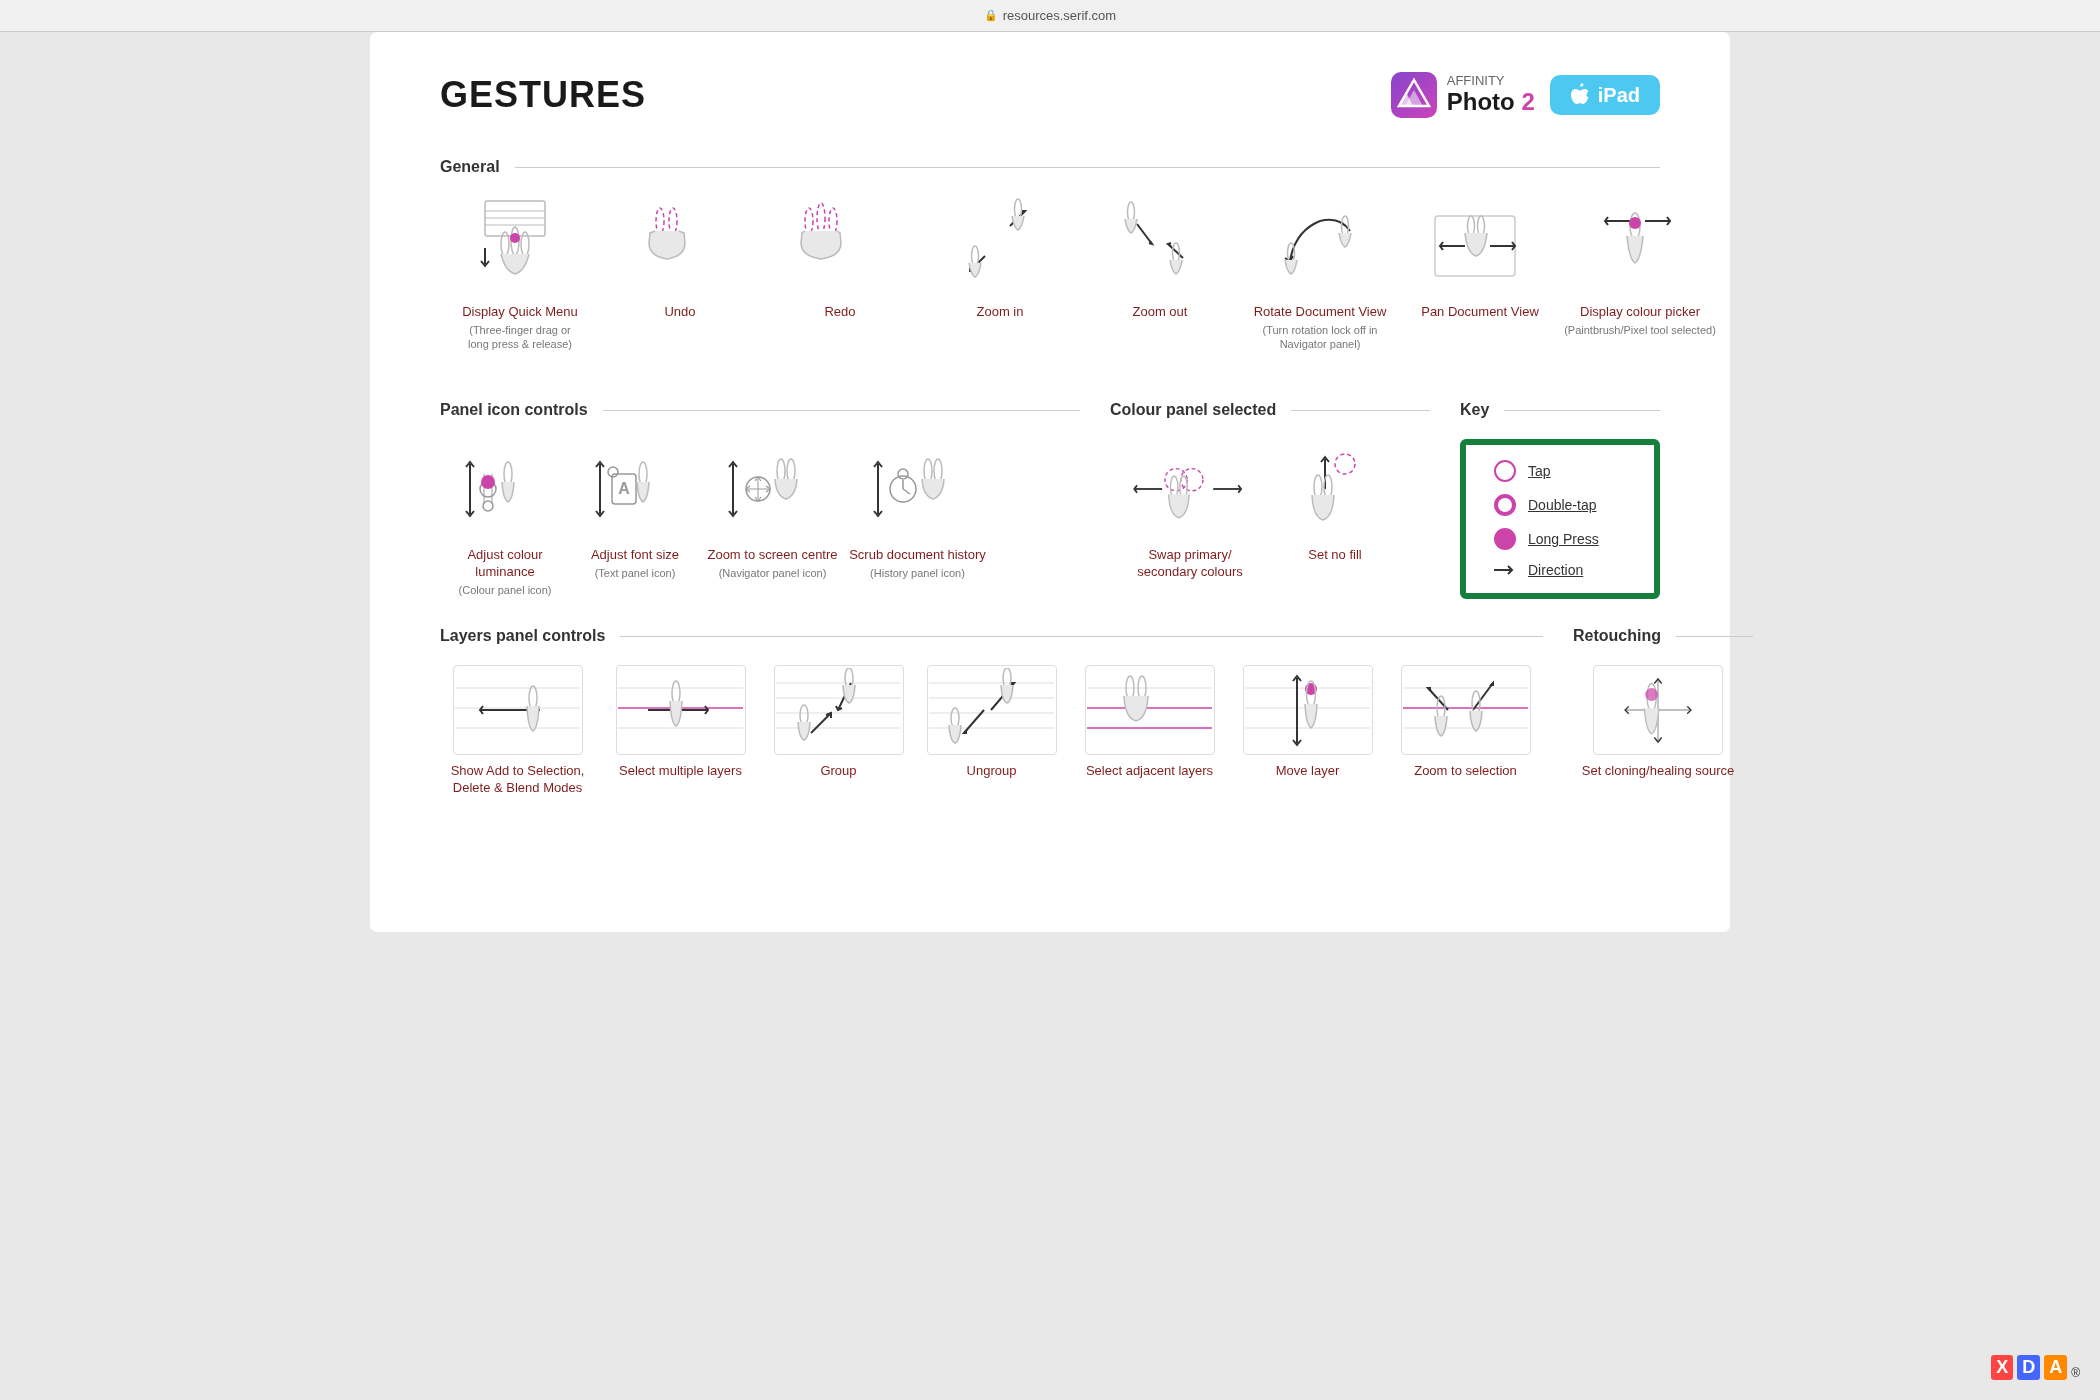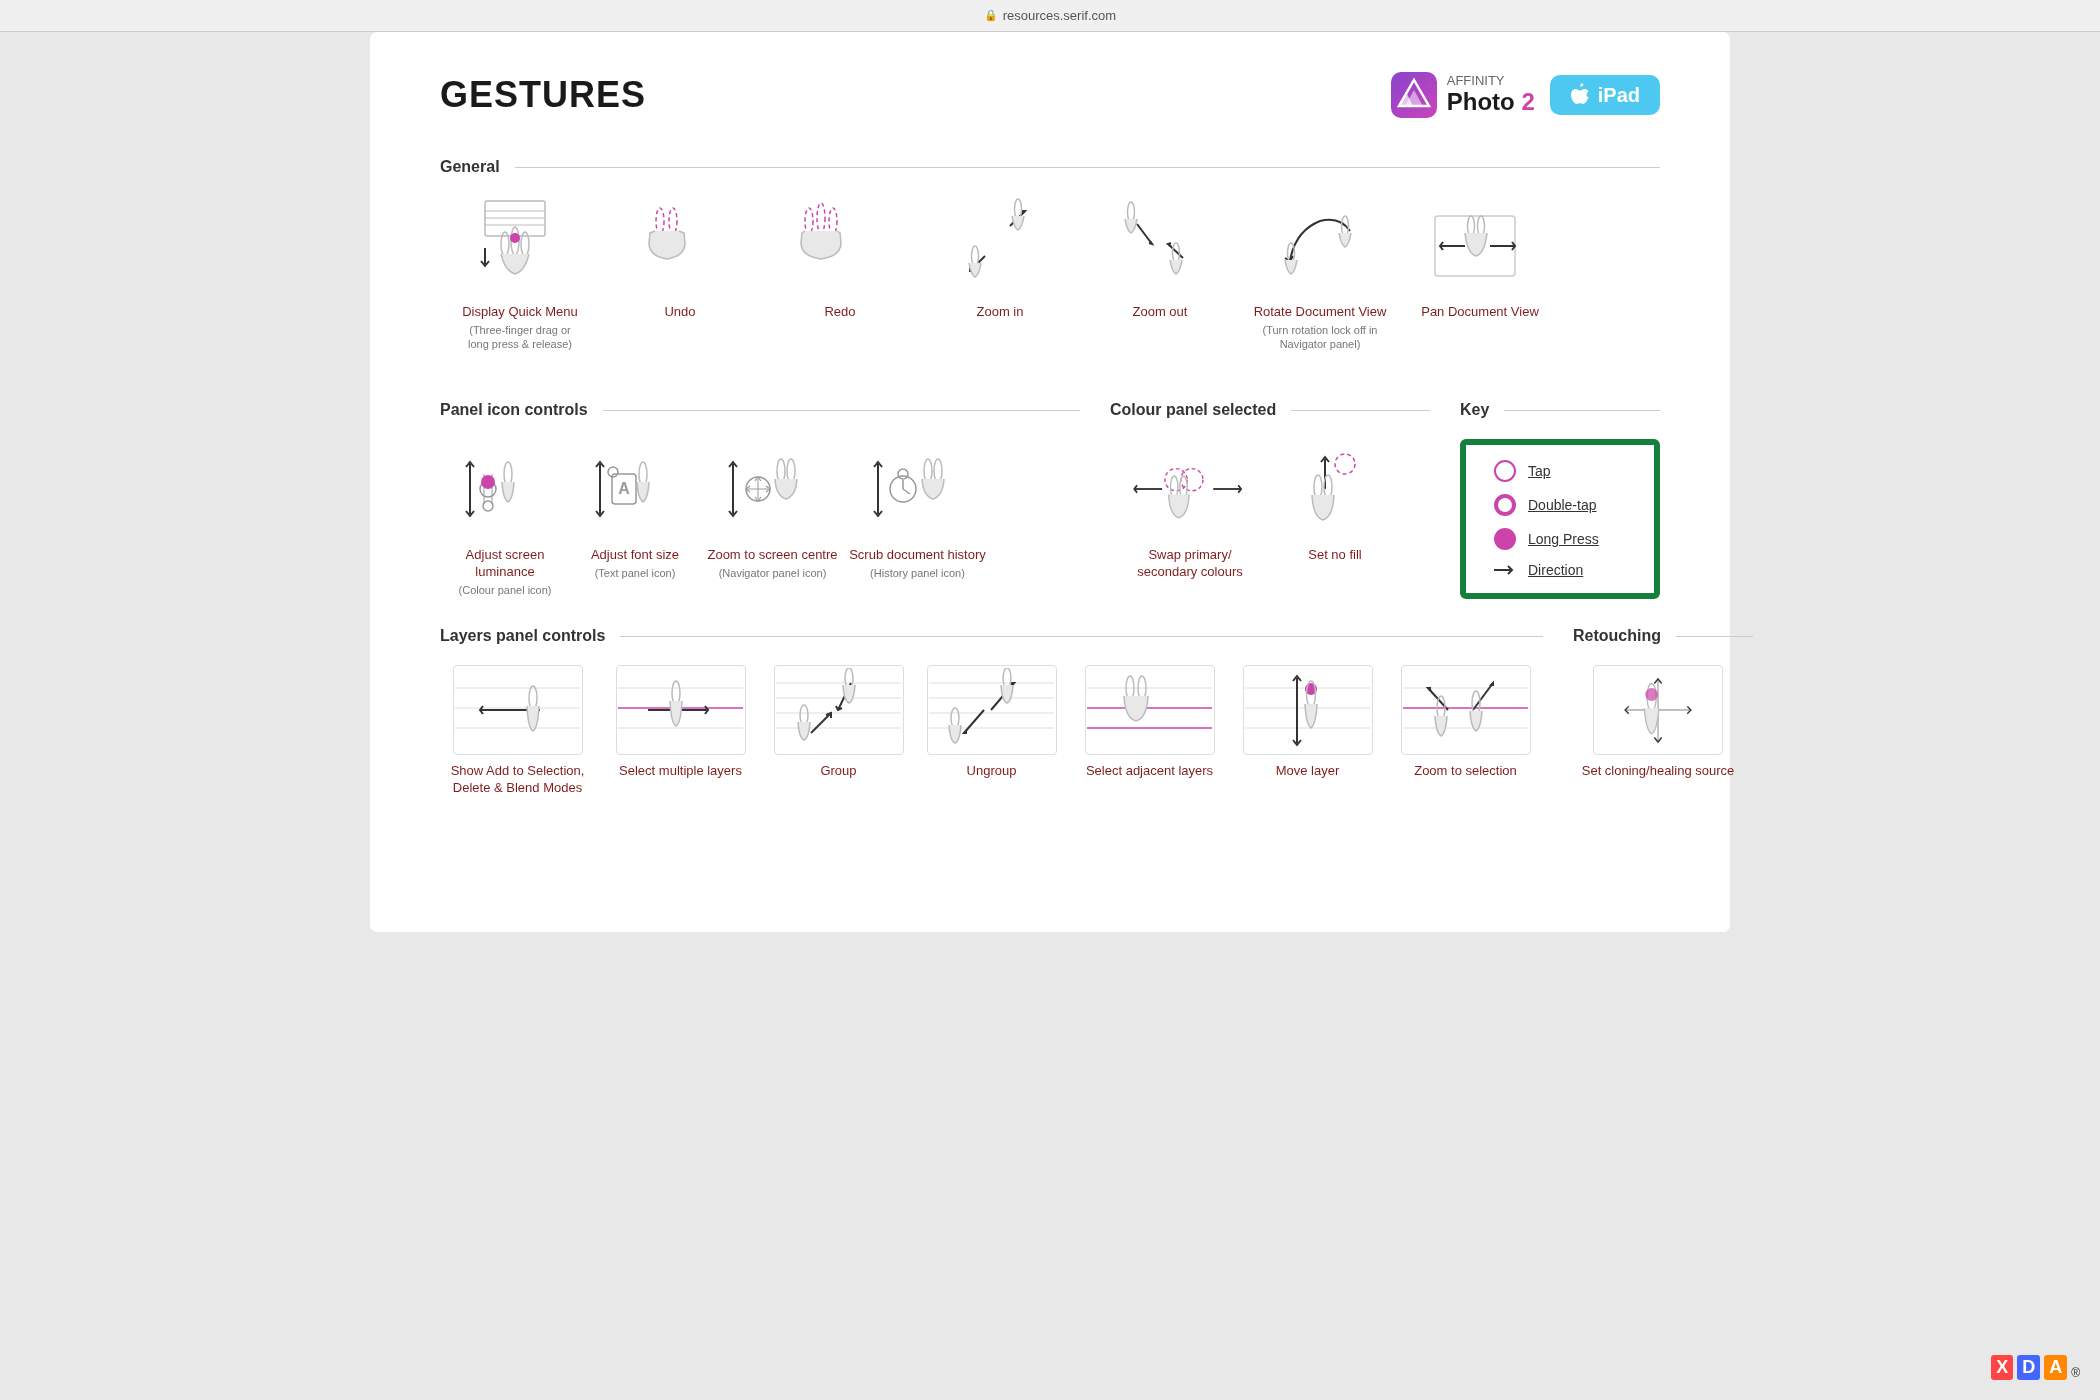--- a/index.html
+++ b/index.html
@@ -401,20 +401,39 @@
             <g transform="translate(48, 25)">
               <ellipse cx="8" cy="5" rx="3.5" ry="10" fill="none" stroke="#bbb" stroke-width="1.5"></ellipse>
               <ellipse cx="18" cy="5" rx="3.5" ry="10" fill="none" stroke="#bbb" stroke-width="1.5"></ellipse>
               <path d="M2,12 Q4,32 13,35 Q22,32 24,12" fill="#e8e8e8" stroke="#bbb" stroke-width="1.5"></path>
             </g>
           </svg>
         </div>
         <div class="gesture-label">Pan Document View</div>
       </div>
 
+      <div class="gesture-item">
+        <div class="gesture-icon">
+          <svg width="130" height="100" viewBox="0 0 130 100">
+
+            <line x1="30" y1="25" x2="55" y2="25" stroke="#333" stroke-width="2"></line>
+            <polyline points="33,21 30,25 33,29" fill="none" stroke="#333" stroke-width="2"></polyline>
+            <line x1="70" y1="25" x2="95" y2="25" stroke="#333" stroke-width="2"></line>
+            <polyline points="92,21 95,25 92,29" fill="none" stroke="#333" stroke-width="2"></polyline>
+
+            <g transform="translate(52, 25)">
+              <ellipse cx="8" cy="5" rx="5" ry="13" fill="none" stroke="#bbb" stroke-width="1.5"></ellipse>
+              <circle cx="8" cy="2" r="6" fill="#cc44aa"></circle>
+              <path d="M0,15 Q2,38 8,42 Q14,38 16,15" fill="#e8e8e8" stroke="#bbb" stroke-width="1.5"></path>
+            </g>
+          </svg>
+        </div>
+        <div class="gesture-label">Display colour picker</div>
+        <div class="gesture-sublabel">(Paintbrush/Pixel tool selected)</div>
+      </div>
 
     </div>
   </div>
 
   <div class="panel-row">
 
     <div class="panel-section">
       <div class="section-header">
         <span class="section-title">Panel icon controls</span>
         <div class="section-line"></div>
@@ -432,21 +451,21 @@
               <line x1="42" y1="30" x2="42" y2="60" stroke="#999" stroke-width="1"></line>
               <circle cx="38" cy="38" r="7" fill="#cc44aa"></circle>
               <g transform="translate(50, 25)">
                 <ellipse cx="8" cy="5" rx="4" ry="12" fill="none" stroke="#bbb" stroke-width="1.5"></ellipse>
                 <path d="M2,13 Q3,30 8,33 Q13,30 14,13" fill="#e8e8e8" stroke="#bbb" stroke-width="1.5"></path>
                 <circle cx="8" cy="5" r="0" fill="none"></circle>
               </g>
               <circle cx="38" cy="62" r="5" fill="none" stroke="#999" stroke-width="1.5"></circle>
             </svg>
           </div>
-          <div class="gesture-label">Adjust screen luminance</div>
+          <div class="gesture-label">Adjust colour luminance</div>
           <div class="gesture-sublabel">(Colour panel icon)</div>
         </div>
 
         <div class="gesture-item" style="width:130px;">
           <div class="gesture-icon">
             <svg width="110" height="90" viewBox="0 0 110 90">
               <line x1="20" y1="20" x2="20" y2="70" stroke="#333" stroke-width="2"></line>
               <polyline points="16,23 20,18 24,23" fill="none" stroke="#333" stroke-width="2"></polyline>
               <polyline points="16,67 20,72 24,67" fill="none" stroke="#333" stroke-width="2"></polyline>
               <rect x="32" y="30" width="24" height="30" rx="3" fill="none" stroke="#999" stroke-width="1.5"></rect>

